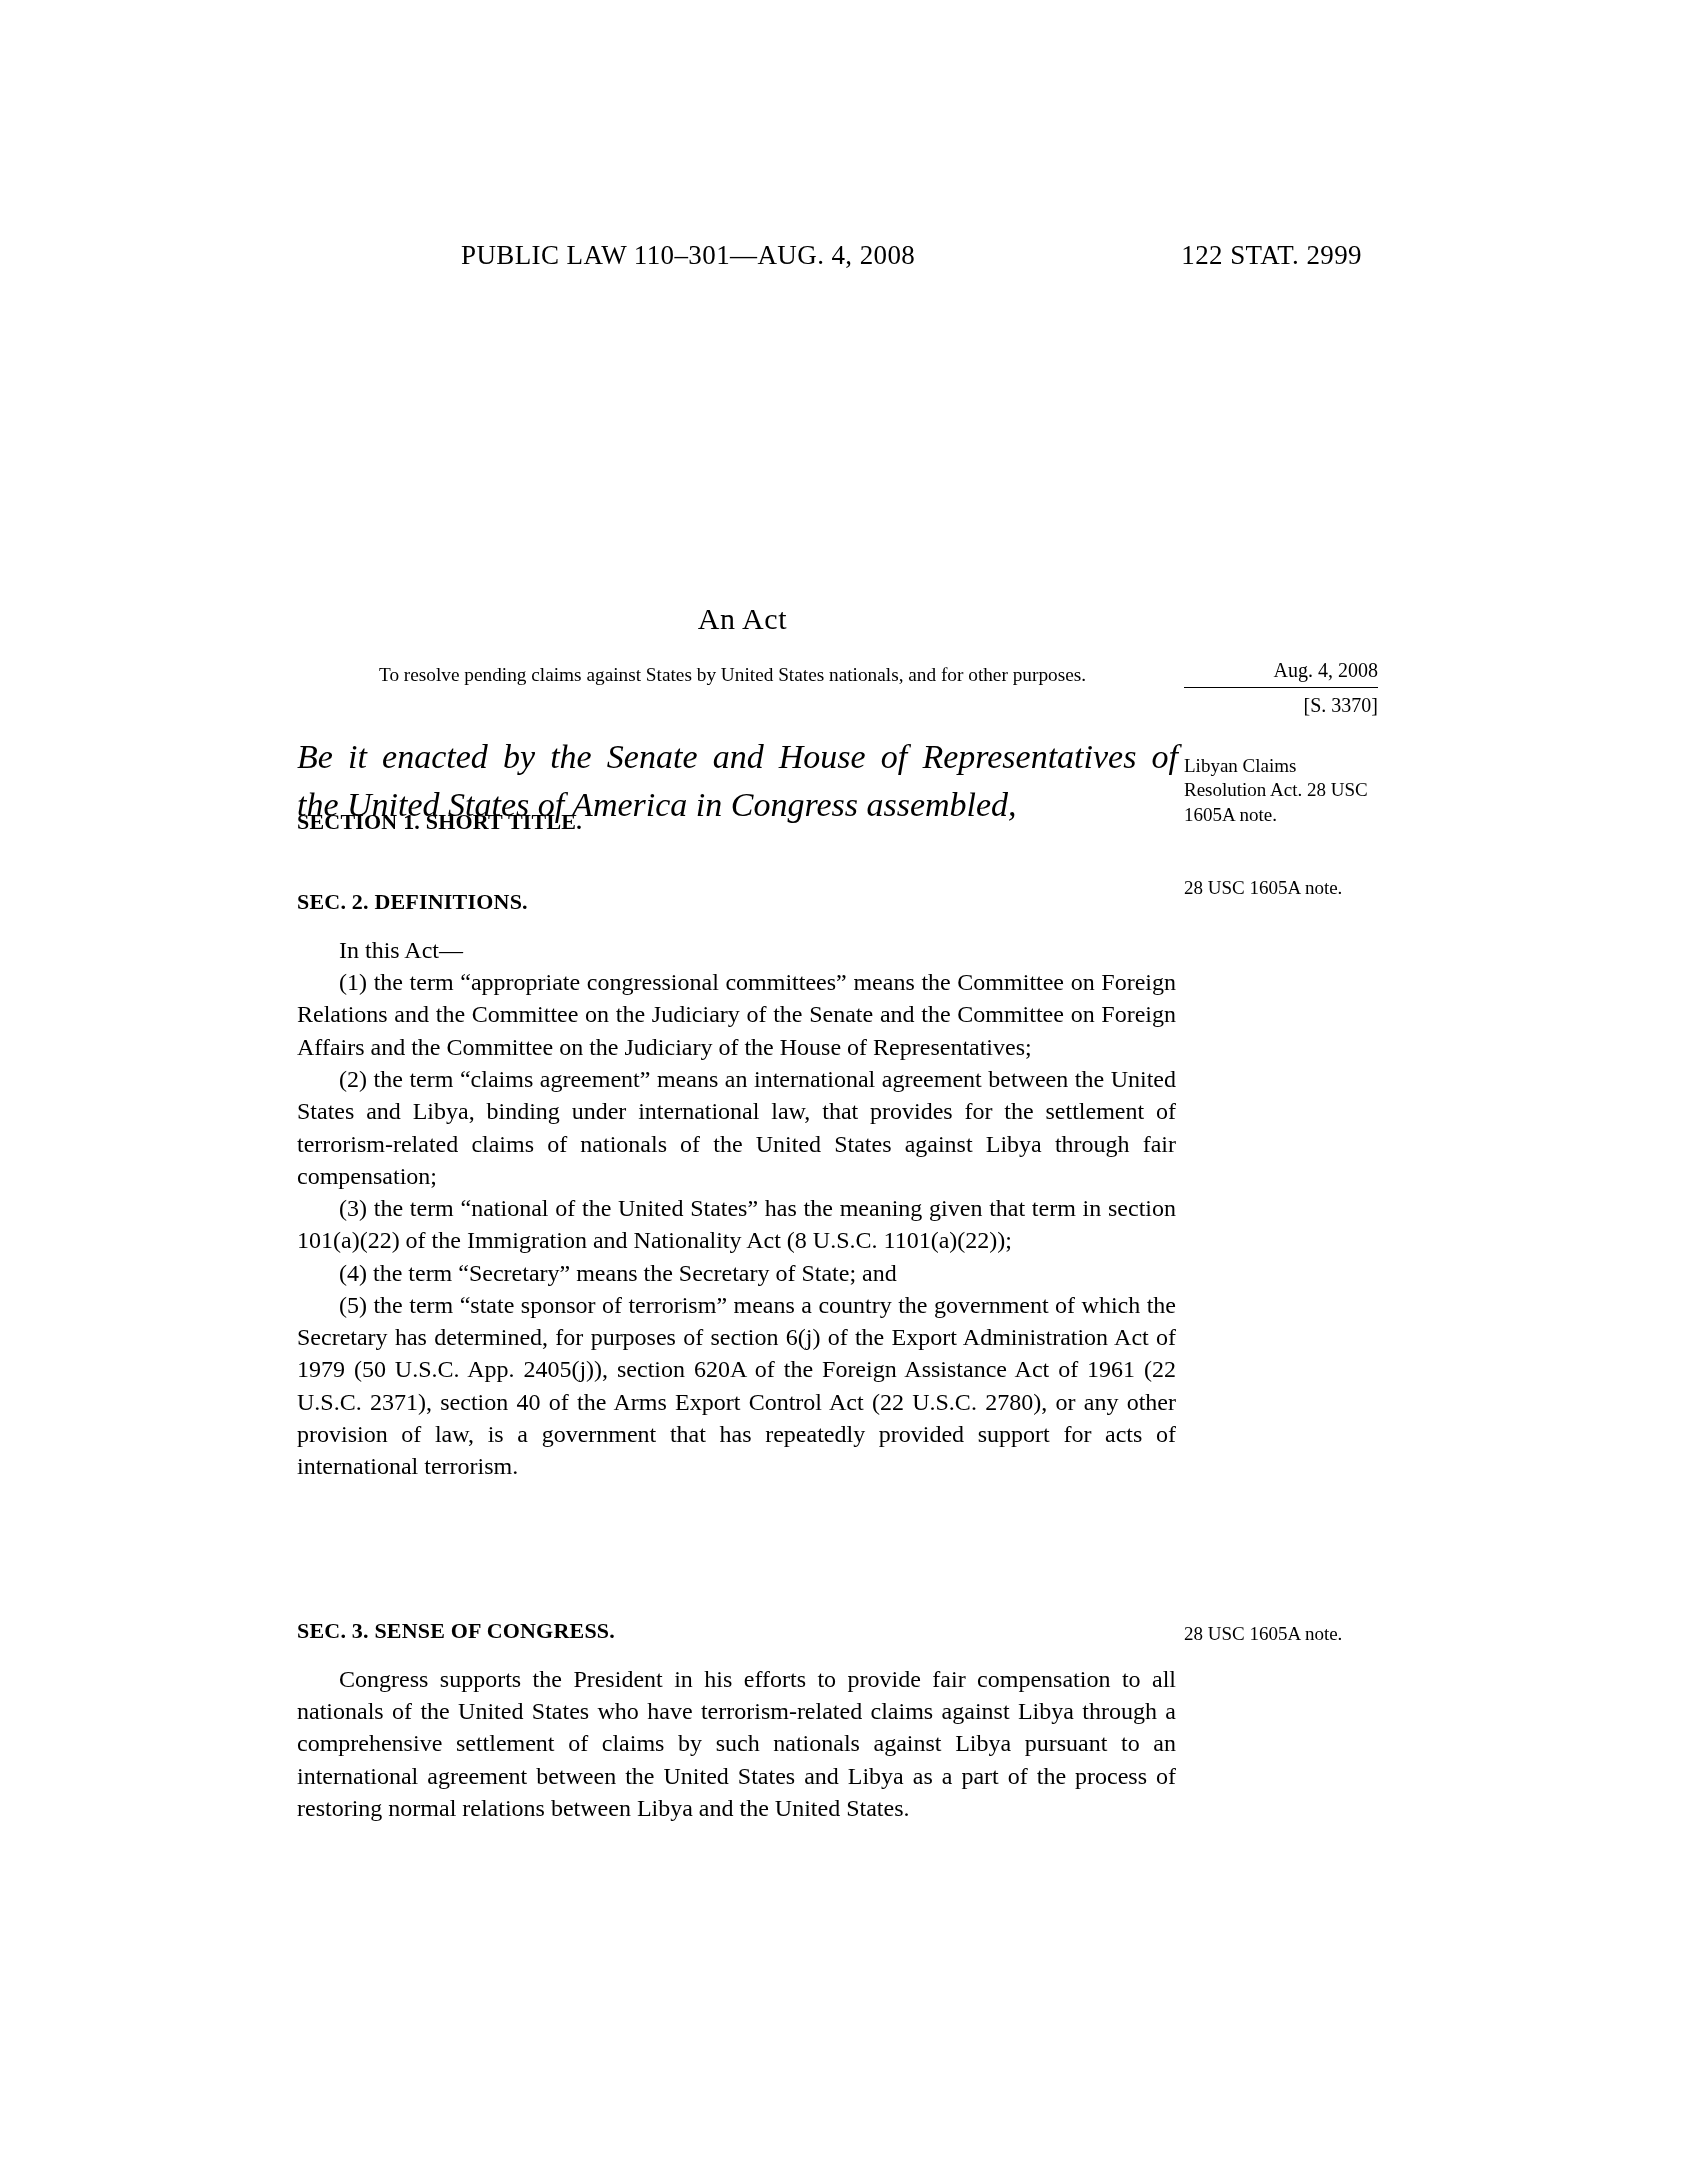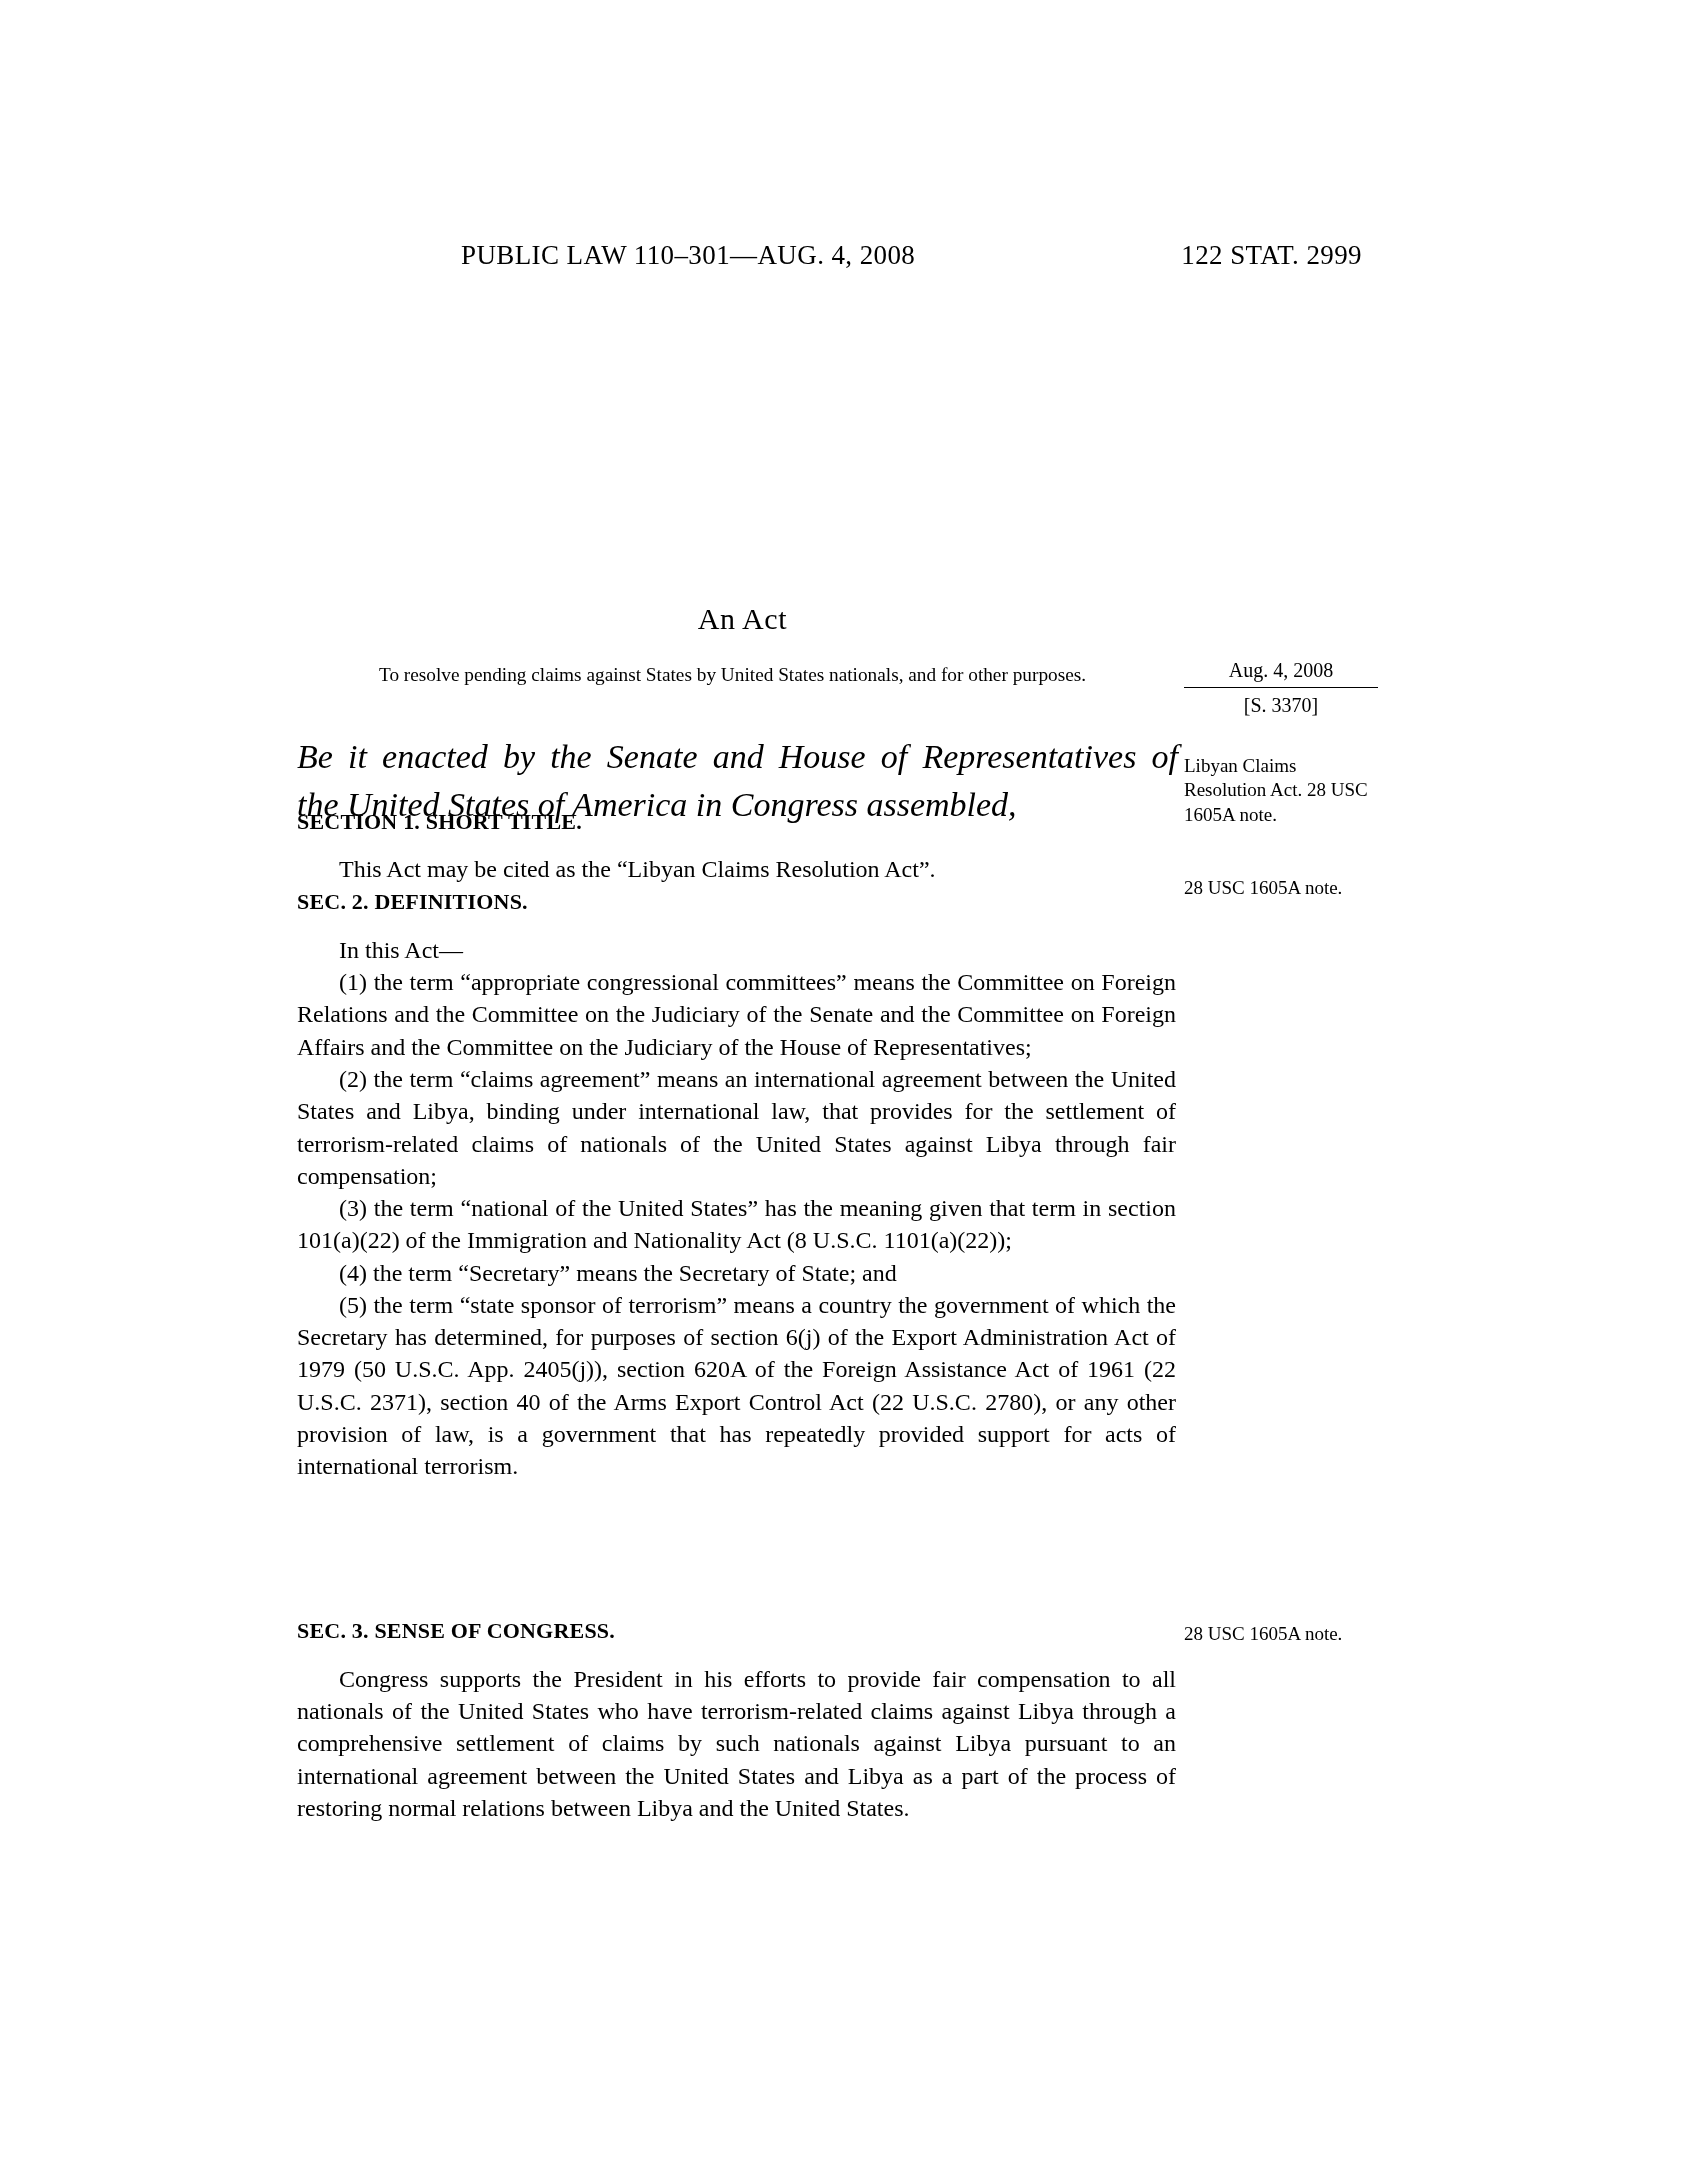--- a/index.html
+++ b/index.html
@@ -111,21 +111,21 @@
     left: 1184px;
     width: 198px;
     font-size: 19px;
     line-height: 1.28;
   }
   .datebox {
     position: absolute;
     left: 1184px;
     top: 656px;
     width: 194px;
-    text-align: center;
+    text-align: right;
     font-size: 20px;
     line-height: 1.4;
   }
   .datebox .rule {
     border-top: 1.2px solid #000;
     margin: 3px 0 3px 0;
   }
 
   .sn1 { top: 754px; }
   .sn2 { top: 876px; }
@@ -156,21 +156,20 @@
     <span class="l1">Be it enacted by the Senate and House of Representatives of</span>
     <span class="l2">the United States of America in Congress assembled,</span>
   </div>
 
   <div class="sidenote sn1">Libyan Claims Resolution Act. 28 USC 1605A note.</div>
   <div class="sidenote sn2">28 USC 1605A note.</div>
   <div class="sidenote sn3">28 USC 1605A note.</div>
 
   <div class="col" style="top: 807px;">
     <p class="heading">SECTION 1. SHORT TITLE.</p>
-    <p class="body" style="margin-top: 16px;">This Act may be cited as the “Libyan Claims Resolution Act”.</p>
   </div>
 
   <div class="col" style="top: 887px;">
     <p class="heading">SEC. 2. DEFINITIONS.</p>
     <p class="body" style="margin-top: 17px;">In this Act—</p>
     <p class="body">(1) the term “appropriate congressional committees” means the Committee on Foreign Relations and the Committee on the Judiciary of the Senate and the Committee on Foreign Affairs and the Committee on the Judiciary of the House of Representatives;</p>
     <p class="body">(2) the term “claims agreement” means an international agreement between the United States and Libya, binding under international law, that provides for the settlement of terrorism-related claims of nationals of the United States against Libya through fair compensation;</p>
     <p class="body">(3) the term “national of the United States” has the meaning given that term in section 101(a)(22) of the Immigration and Nationality Act (8 U.S.C. 1101(a)(22));</p>
     <p class="body">(4) the term “Secretary” means the Secretary of State; and</p>
     <p class="body">(5) the term “state sponsor of terrorism” means a country the government of which the Secretary has determined, for purposes of section 6(j) of the Export Administration Act of 1979 (50 U.S.C. App. 2405(j)), section 620A of the Foreign Assistance Act of 1961 (22 U.S.C. 2371), section 40 of the Arms Export Control Act (22 U.S.C. 2780), or any other provision of law, is a government that has repeatedly provided support for acts of international terrorism.</p>

